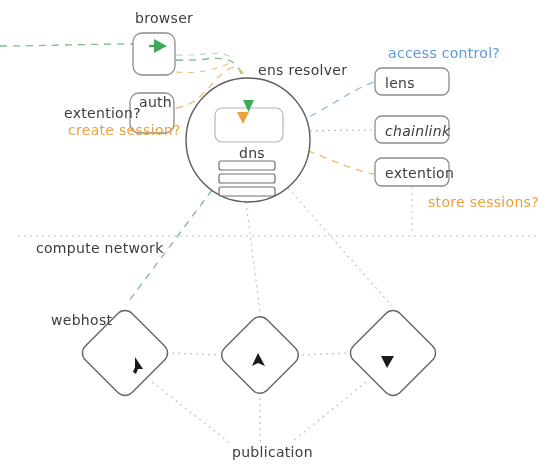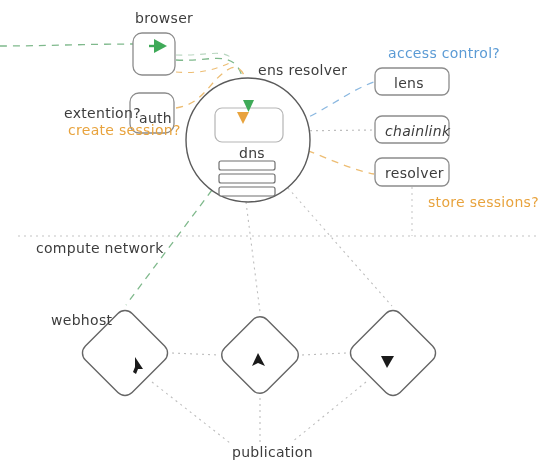--- a/index.html
+++ b/index.html
@@ -105,35 +105,35 @@
   <polygon points="135,357 143,369 138,369 136,374 133,372 135,367" fill="#1a1a1a"></polygon>
   <polygon points="258,353 265,366 258,363 252,366" fill="#1a1a1a"></polygon>
   <polygon points="381,356 394,356 387,368" fill="#1a1a1a"></polygon>
 
 </svg>
 
 <div class="lbl" style="left:135px; top:10px;">browser</div>
 
 <div class="lbl" style="left:64px; top:98px;margin-top:7px;">extention?</div>
 
-<div class="lbl" style="left:139px; top:110px;">auth</div>
+<div class="lbl" style="left:139px; top:94px;">auth</div>
 
 <div class="lbl note-orange" style="left:68px; top:122px;">create session?</div>
 
 <div class="lbl" style="left:258px; top:62px;">ens resolver</div>
 
 <div class="lbl" style="left:239px; top:145px;">dns</div>
 
 <div class="lbl note-blue" style="left:388px; top:45px;">access control?</div>
 
-<div class="lbl" style="left:394px; top:75px;">lens</div>
+<div class="lbl" style="left:385px; top:75px;">lens</div>
 
 <div class="lbl" style="left:385px; top:123px;font-style:italic;">chainlink</div>
 
-<div class="lbl" style="left:385px; top:165px;">resolver</div>
+<div class="lbl" style="left:385px; top:165px;">extention</div>
 
 <div class="lbl note-orange" style="left:428px; top:194px;text-align:right;">store sessions?</div>
 
 <div class="lbl" style="left:36px; top:240px;text-align:right;">compute network</div>
 
 <div class="lbl" style="left:51px; top:312px;">webhost</div>
 
 <div class="lbl" style="left:232px; top:444px;">publication</div>
 
 </body></html>

